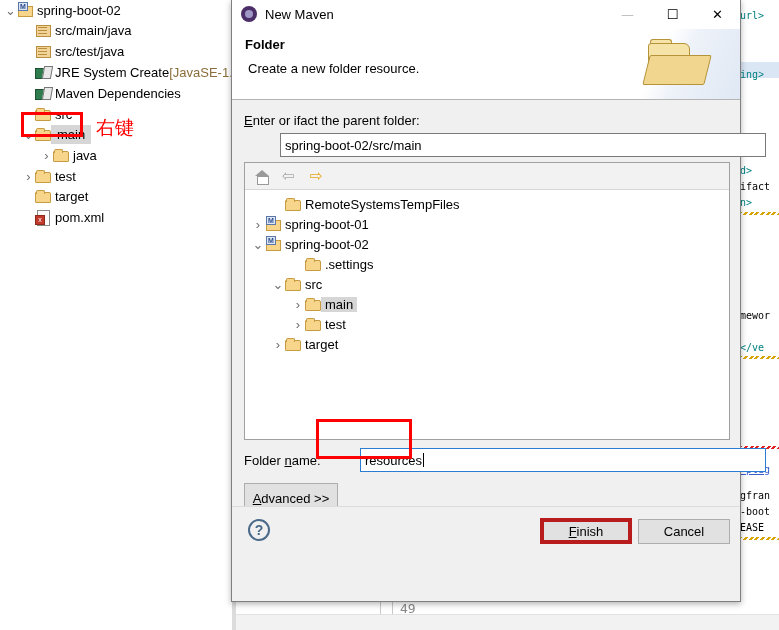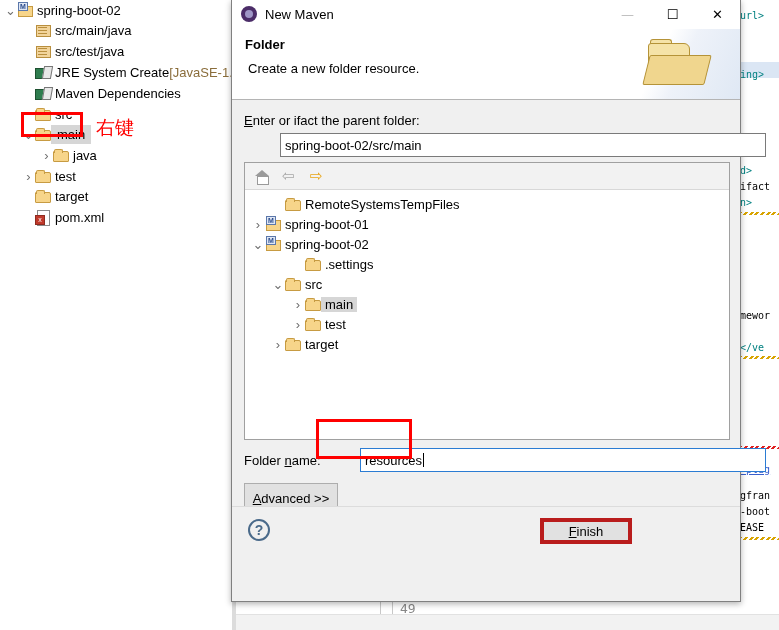--- a/index.html
+++ b/index.html
@@ -564,19 +564,22 @@
 
       <div class="btn" style="left:12px; top:383px; width:94px; height:24px;align-items:flex-end;">
         <span><u>A</u><span>dvanced &gt;&gt;</span></span>
       </div>
 
       <div class="dlg-footer">
         <div class="help-btn">?</div>
         <div class="btn default" style="left:308px; top:11px; width:92px; height:26px;">
           <span><u>F</u><span>inish</span></span>
         </div>
+        <div class="btn" style="left:406px; top:12px; width:92px; height:25px;">
+          <span>Cancel</span>
+        </div>
       </div>
     </div>
   </div>
 
   <div class="annot-box" style="left:316px; top:419px; width:96px; height:40px;"></div>
 
 </div>
 
 </body></html>

